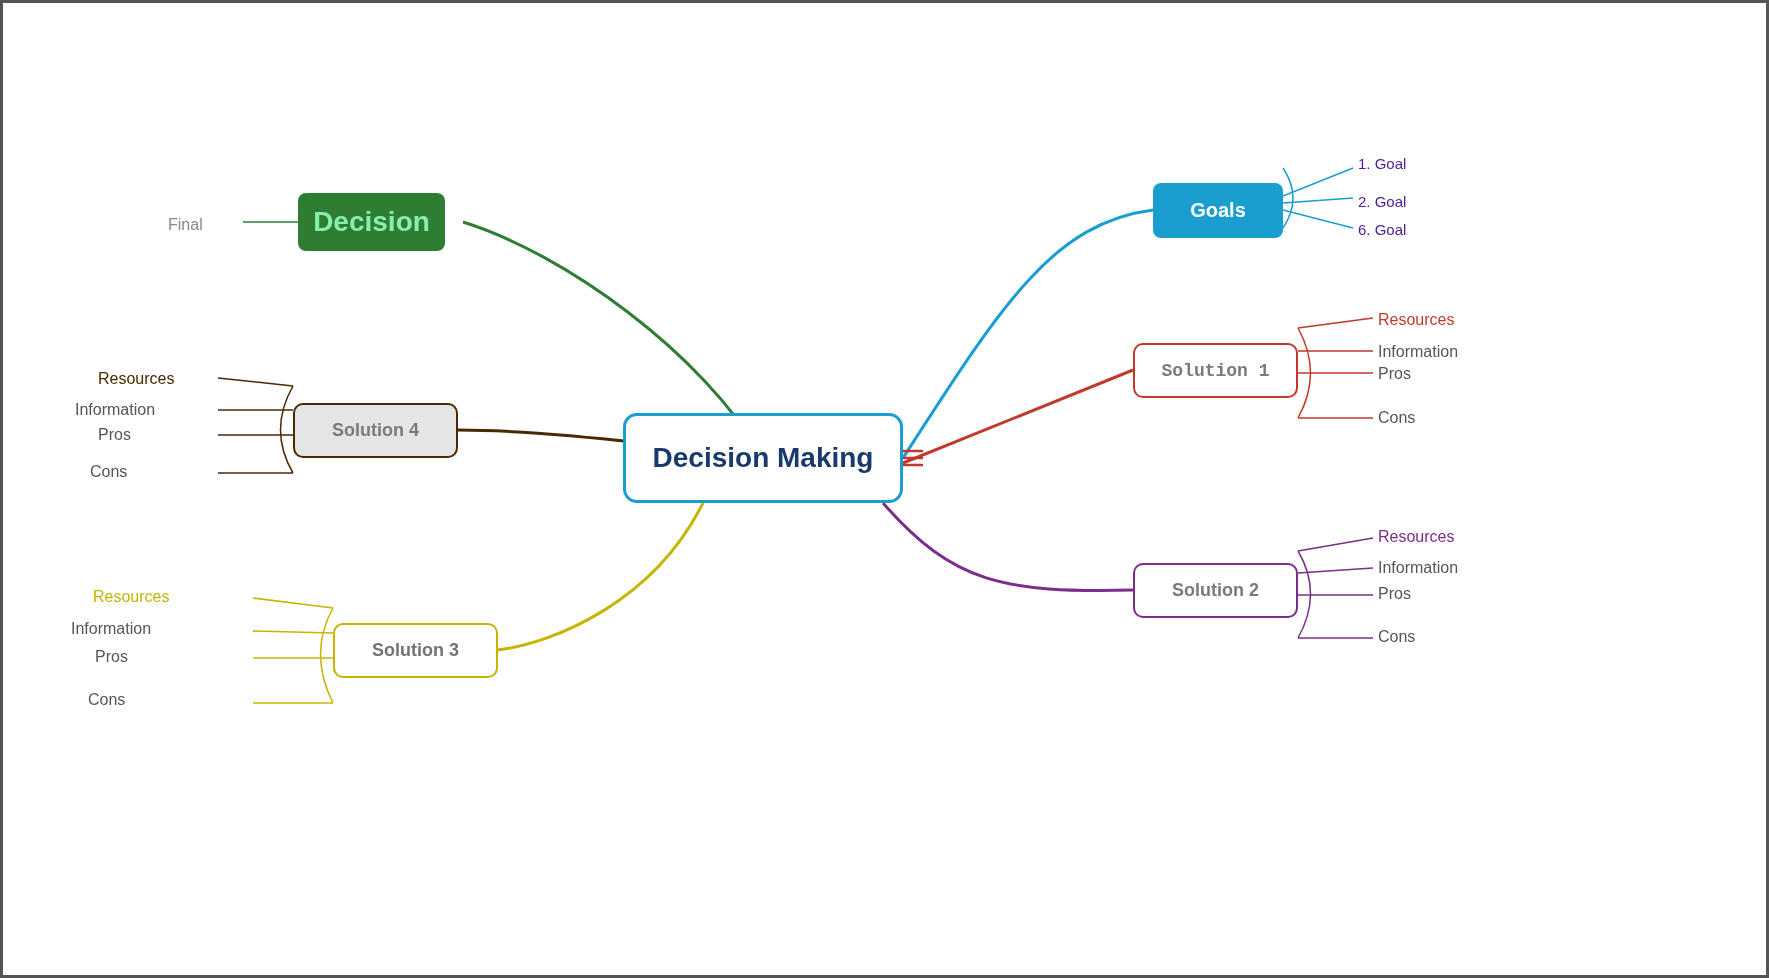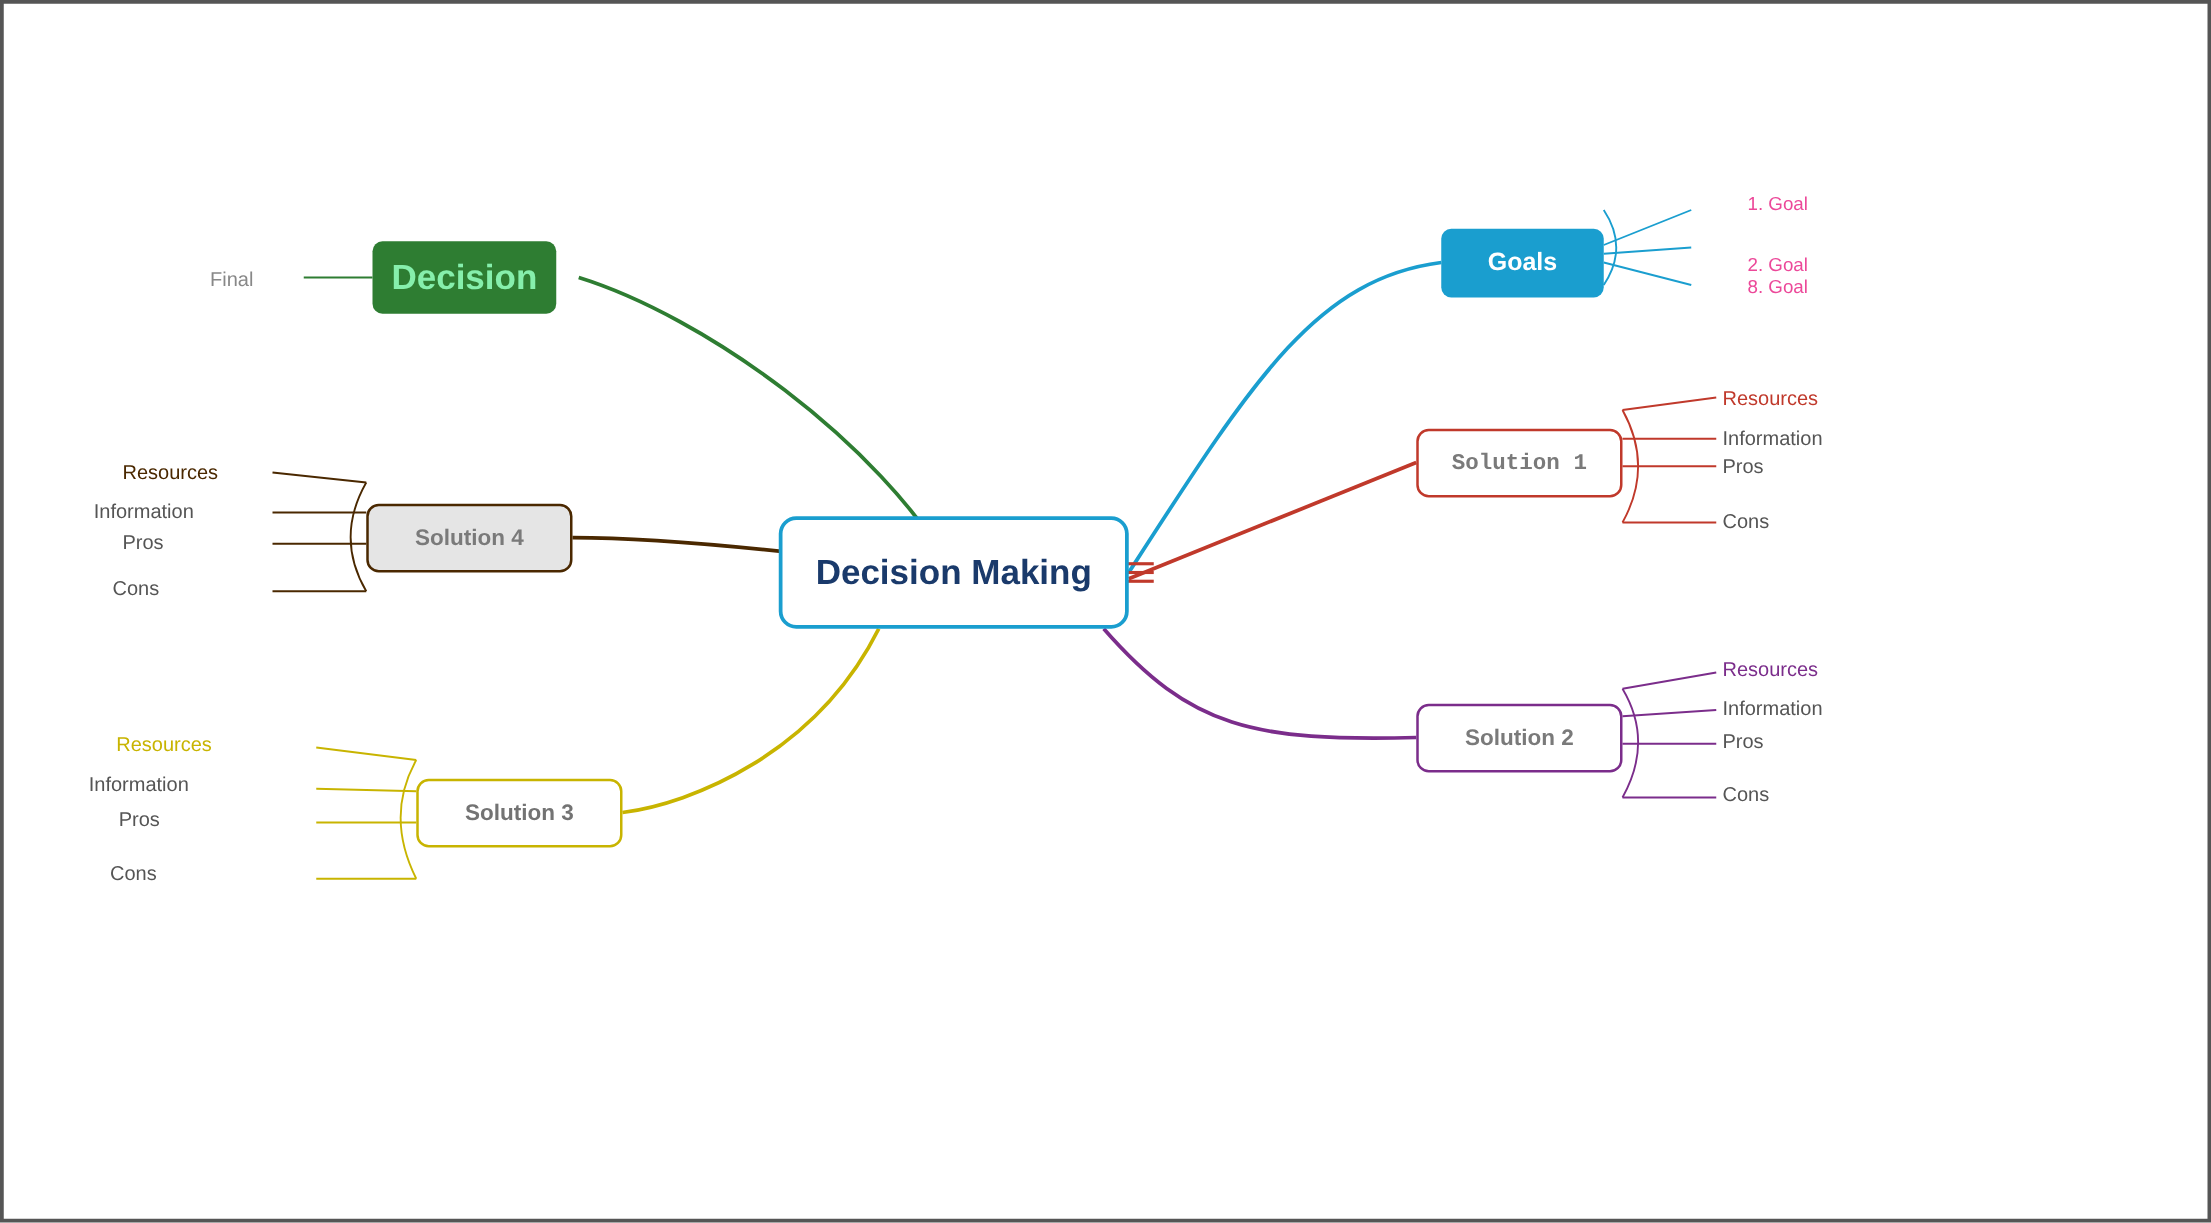--- a/index.html
+++ b/index.html
@@ -112,22 +112,21 @@
     .leaf-text {
       position: absolute;
       font-size: 16px;
       color: #555;
       font-weight: normal;
     }
     
     .goal-item {
       position: absolute;
       font-size: 15px;
-      color: #ec4899;
-      margin-left: 40px;
+      color: #4c1d95;
     }
     
     .label-final {
       position: absolute;
       font-size: 16px;
       color: #888;
       left: 165px;
       top: 213px;
     }
   </style>
@@ -191,25 +190,25 @@
     <span>Decision Making</span>
   </div>
 
   <div class="node node-goals">
     <span>Goals</span>
   </div>
 
   <div class="goal-item" style="left:1355px; top:152px;">
     <span>1. Goal</span>
   </div>
-  <div class="goal-item" style="left:1355px; top:201px;text-align:right;">
+  <div class="goal-item" style="left:1355px; top:190px;text-align:right;">
     <span>2. Goal</span>
   </div>
   <div class="goal-item" style="left:1355px; top:218px;">
-    <span>8. Goal</span>
+    <span>6. Goal</span>
   </div>
 
   <div class="node node-decision">
     <span>Decision</span>
   </div>
 
   <div class="label-final">
     <span>Final</span>
   </div>
 

